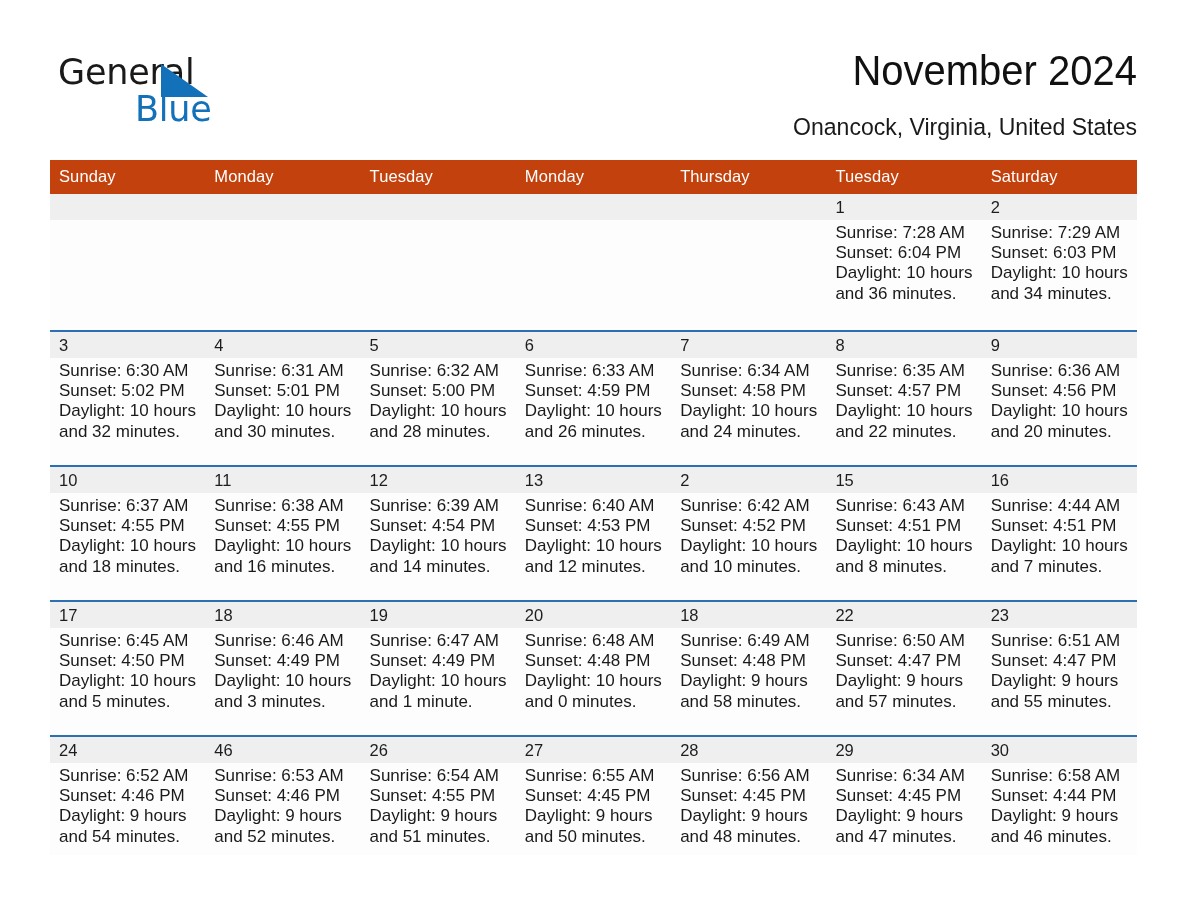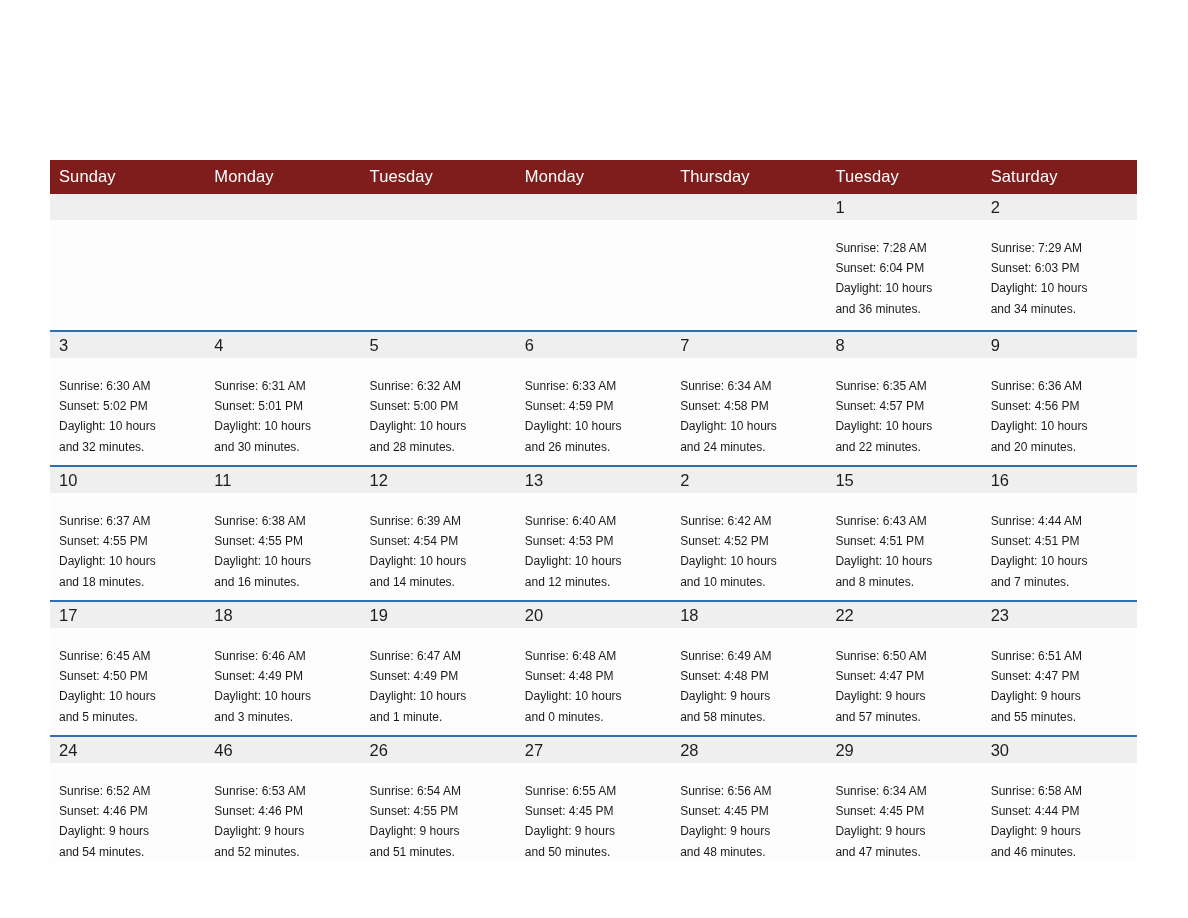--- a/index.html
+++ b/index.html
@@ -104,21 +104,21 @@
     width: 1087px;
   }
 
   .cal-table {
     width: 100%;
     border-collapse: collapse;
     table-layout: fixed;
   }
 
   .cal-table th {
-    background: #7f1d1d;
+    background: #c2410c;
     color: #ffffff;
     font-family: "Liberation Sans Narrow", "Liberation Sans", sans-serif;
     font-size: 16.5px;
     font-weight: 400;
     text-align: left;
     padding: 7px 0 8px 9px;
     height: 31px;
     letter-spacing: 0.1px;
   }
 
@@ -138,33 +138,47 @@
     background: #efeff0;
     height: 26px;
     line-height: 26px;
     padding-left: 9px;
     font-family: "Liberation Sans Narrow", "Liberation Sans", sans-serif;
     font-size: 16.5px;
     color: #1d1d1d;
   }
 
   .dayinfo {
-    padding: 18px 9px 0 9px;
+    padding: 3px 9px 0 9px;
     font-family: "Liberation Sans Narrow", "Liberation Sans", sans-serif;
-    font-size: 12px;
+    font-size: 17px;
     line-height: 20.2px;
     color: #1a1a1a;
     white-space: pre-line;
   }
 </style>
 </head>
 <body>
 
 <div class="page">
 
+  <div class="top-bar">
+
+    <div class="logo">
+      <span class="logo-general">General</span>
+      <span class="logo-tri"></span>
+      <span class="logo-blue">Blue</span>
+    </div>
+
+    <div class="title-block">
+      <div class="cal-title">November 2024</div>
+      <div class="cal-subtitle">Onancock, Virginia, United States</div>
+    </div>
+
+  </div>
 
   <div class="calendar">
     <table class="cal-table">
       <thead>
         <tr id="weekday-row">
             <th>Sunday</th>
             <th>Monday</th>
             <th>Tuesday</th>
             <th>Monday</th>
             <th>Thursday</th>

